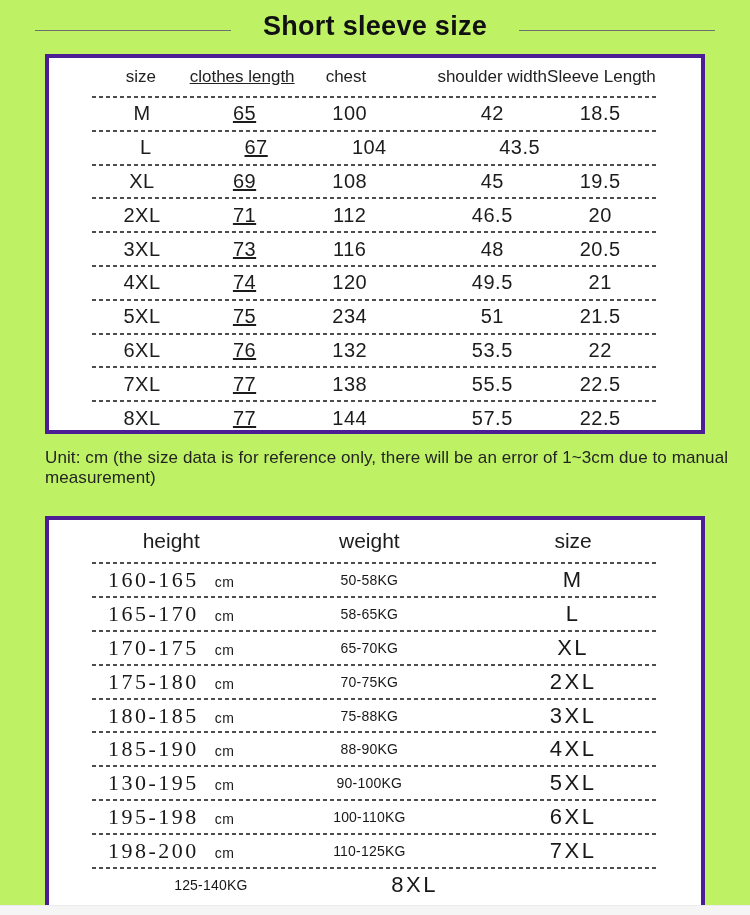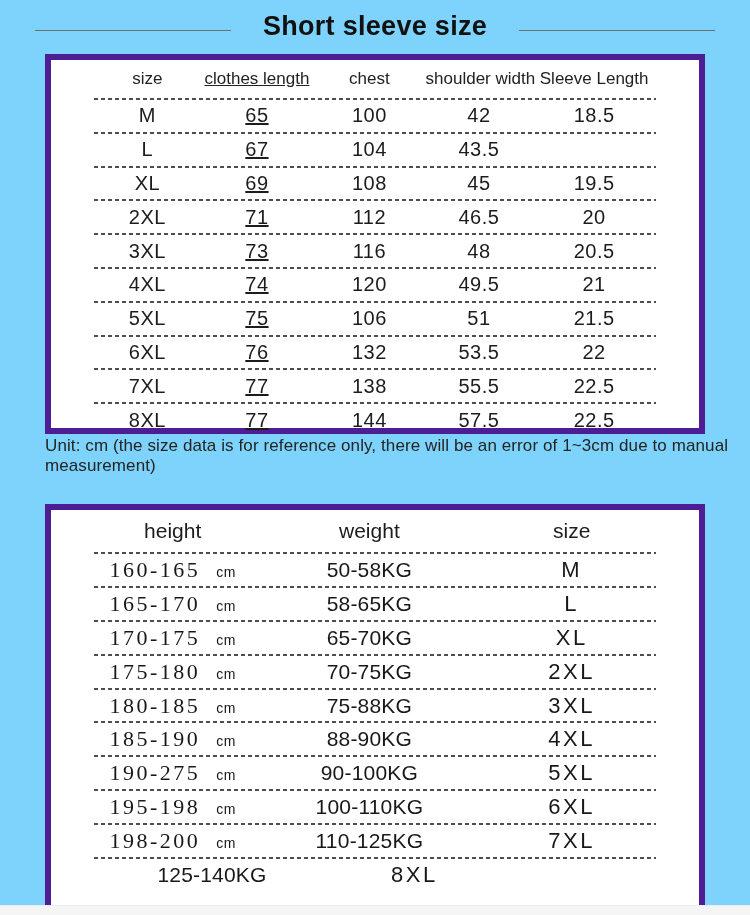--- a/index.html
+++ b/index.html
@@ -4,79 +4,79 @@
 <style>
   * { box-sizing: border-box; margin: 0; padding: 0; }
   html, body { background: #ffffff; }
   body {
     width: 750px; height: 915px;
     font-family: "Liberation Sans", sans-serif;
     color: #1f1f1f;
     position: relative;
     overflow: hidden;
   }
-  .page { width: 750px; height: 915px; position: relative; background: #7dd3fc; }
+  .page { width: 750px; height: 915px; position: relative; background: #bef264; }
 
   
   .title-bar {
     display: flex; align-items: center; justify-content: center;
     padding-top: 8px; height: 44px;
   }
   .title-line {
     width: 196px; height: 1px; background: #6f6f6f;
     margin-top: 9px;
   }
   .title-text {
     font-size: 27px; font-weight: 700; color: #111;
     margin: 0 32px; letter-spacing: 0.3px; white-space: nowrap;
   }
 
   
   .sheet {
     margin: 0 45px;
-    border: 6px solid #4c1d95;
+    border: 4px solid #4c1d95;
     padding: 0 43px;
     background: #fff;
   }
   .dash {
     height: 2px;
     background: repeating-linear-gradient(90deg, #4d4d4d 0 4px, transparent 4px 7px);
   }
   .row { display: flex; align-items: center; }
   .cell { text-align: center; white-space: nowrap; }
 
   
   .size-table { margin-top: 10px; height: 380px; }
   .t1-header { height: 38px; font-size: 17px; color: #222; }
   .t1-row { height: 31.8px; font-size: 20px; color: #1c1c1c; }
   .t1-c1 { width: 19%; }
   .t1-c2 { width: 20%; text-decoration: underline; }
   .t1-c3 { width: 20%; }
-  .t1-c4 { width: 19%; }
+  .t1-c4 { width: 19%; margin-left: 40px; }
   .t1-c5 { width: 22%; }
   .t1-row .t1-c1 { letter-spacing: 1.5px; }
   .t1-row .cell { letter-spacing: 0.5px; }
 
   
   .unit-note {
-    margin: 2px 0 0 45px;
+    margin: 14px 0 0 45px;
     font-size: 17px; color: #242424;
     letter-spacing: 0.1px;
   }
 
   
   .fit-table { margin-top: 28px; height: 493px; }
   .t2-header { height: 42px; font-size: 21px; color: #1c1c1c; }
   .t2-row { height: 31.9px; font-size: 22px; color: #181818; }
   .t2-c1 { width: 28%; }
   .t2-c2 { width: 42%; }
   .t2-c3 { width: 30%; }
   .t2-row .t2-c1 .num { letter-spacing: 2.5px; font-family: Liberation Serif, serif; }
   .t2-row .t2-c1 .unit { font-size: 14px; margin-left: 16px; letter-spacing: 0.5px; }
-  .t2-row .t2-c2 { font-size: 21px; letter-spacing: 0.2px; }
+  .t2-row .t2-c2 { font-size: 14px; letter-spacing: 0.2px; }
   .t2-row .t2-c3 { letter-spacing: 2.5px; }
 
   
   .bottom-note {
     margin: 7px 0 0 45px;
     font-size: 16px; color: #1c1c1c;
     letter-spacing: 0.1px;
   }
   .footer-strip {
     position: absolute; left: 0; right: 0; bottom: 0;
@@ -154,21 +154,21 @@
       <div class="cell t1-c2">74</div>
       <div class="cell t1-c3">120</div>
       <div class="cell t1-c4">49.5</div>
       <div class="cell t1-c5">21</div>
     </div>
 
     <div class="dash"></div>
     <div class="row t1-row">
       <div class="cell t1-c1">5XL</div>
       <div class="cell t1-c2">75</div>
-      <div class="cell t1-c3">106</div>
+      <div class="cell t1-c3">234</div>
       <div class="cell t1-c4">51</div>
       <div class="cell t1-c5">21.5</div>
     </div>
 
     <div class="dash"></div>
     <div class="row t1-row">
       <div class="cell t1-c1">6XL</div>
       <div class="cell t1-c2">76</div>
       <div class="cell t1-c3">132</div>
       <div class="cell t1-c4">53.5</div>
@@ -240,21 +240,21 @@
 
     <div class="dash"></div>
     <div class="row t2-row">
       <div class="cell t2-c1"><span class="num">185-190</span><span class="unit">cm</span></div>
       <div class="cell t2-c2">88-90KG</div>
       <div class="cell t2-c3">4XL</div>
     </div>
 
     <div class="dash"></div>
     <div class="row t2-row">
-      <div class="cell t2-c1"><span class="num">190-275</span><span class="unit">cm</span></div>
+      <div class="cell t2-c1"><span class="num">130-195</span><span class="unit">cm</span></div>
       <div class="cell t2-c2">90-100KG</div>
       <div class="cell t2-c3">5XL</div>
     </div>
 
     <div class="dash"></div>
     <div class="row t2-row">
       <div class="cell t2-c1"><span class="num">195-198</span><span class="unit">cm</span></div>
       <div class="cell t2-c2">100-110KG</div>
       <div class="cell t2-c3">6XL</div>
     </div>

